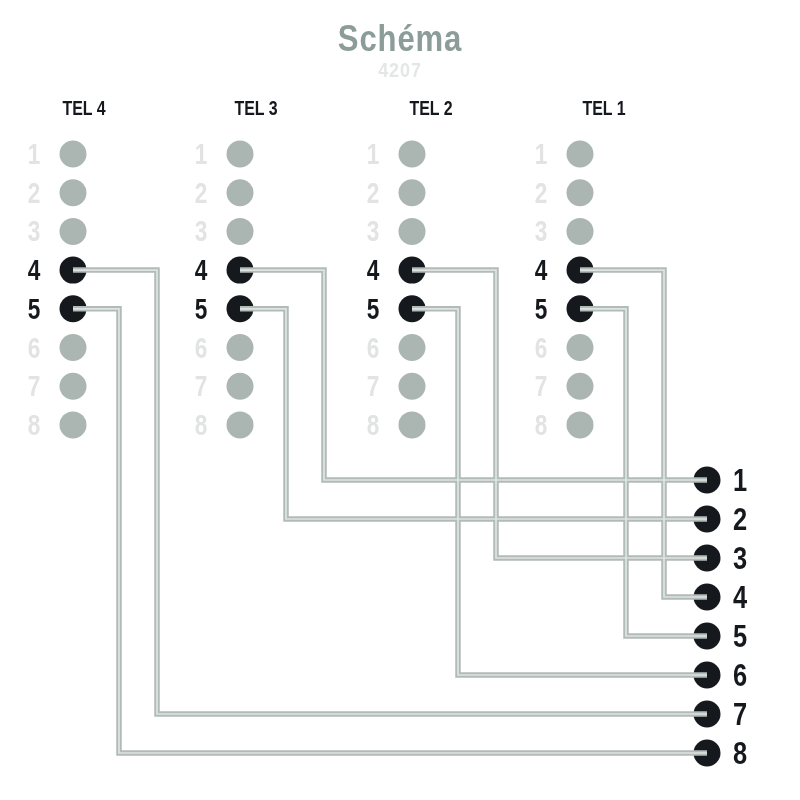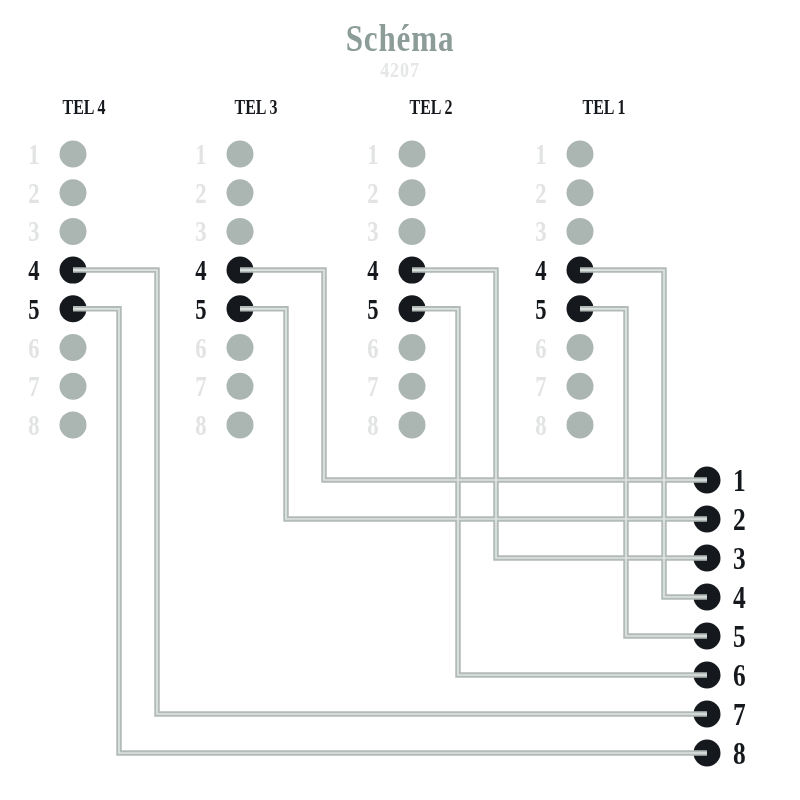--- a/index.html
+++ b/index.html
@@ -1,18 +1,18 @@
 <!DOCTYPE html>
 <html><head>
 <meta charset="utf-8">
 <style>
   html,body{margin:0;padding:0;background:#ffffff;}
   .stage{
     position:relative;width:800px;height:800px;background:#ffffff;overflow:hidden;
-    font-family:Liberation Serif, serif;
+    font-family:Liberation Sans, sans-serif;
   }
   .title{
     position:absolute;left:0;right:0;top:20px;text-align:center;
     font-size:37px;font-weight:700;line-height:1;letter-spacing:1px;
     transform:scaleX(.84);
   }
   .subtitle{
     position:absolute;left:0;right:0;top:60px;text-align:center;
     font-size:20px;font-weight:700;line-height:1;letter-spacing:1px;
     transform:scaleX(.9);

